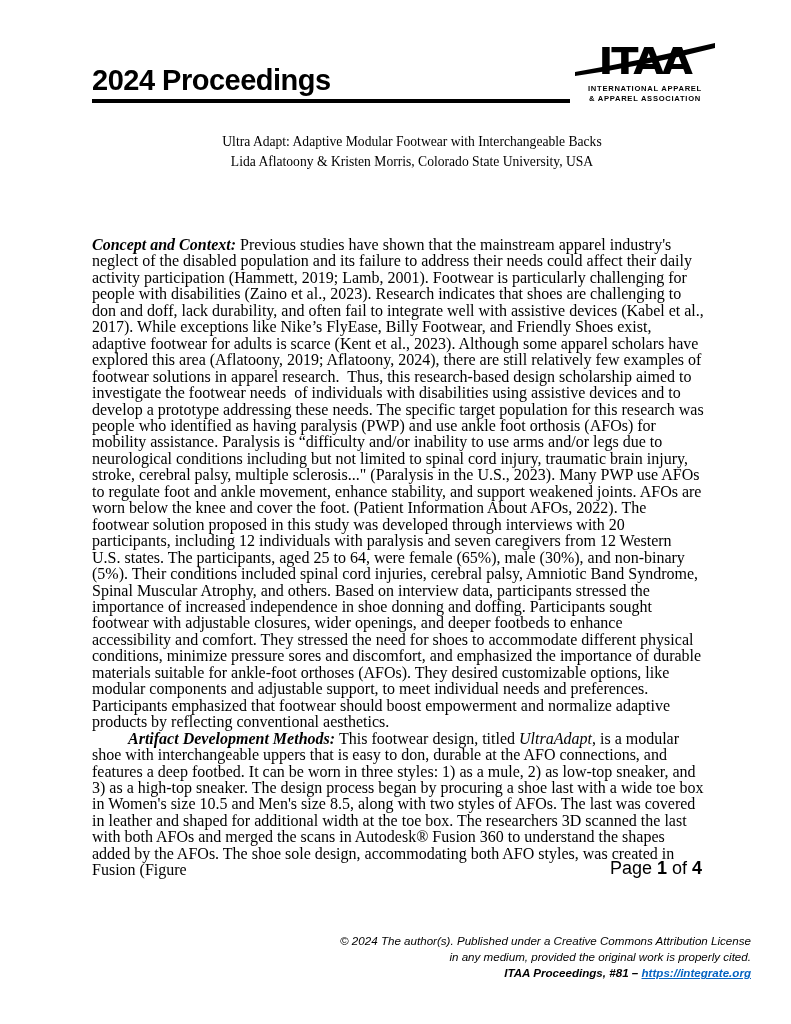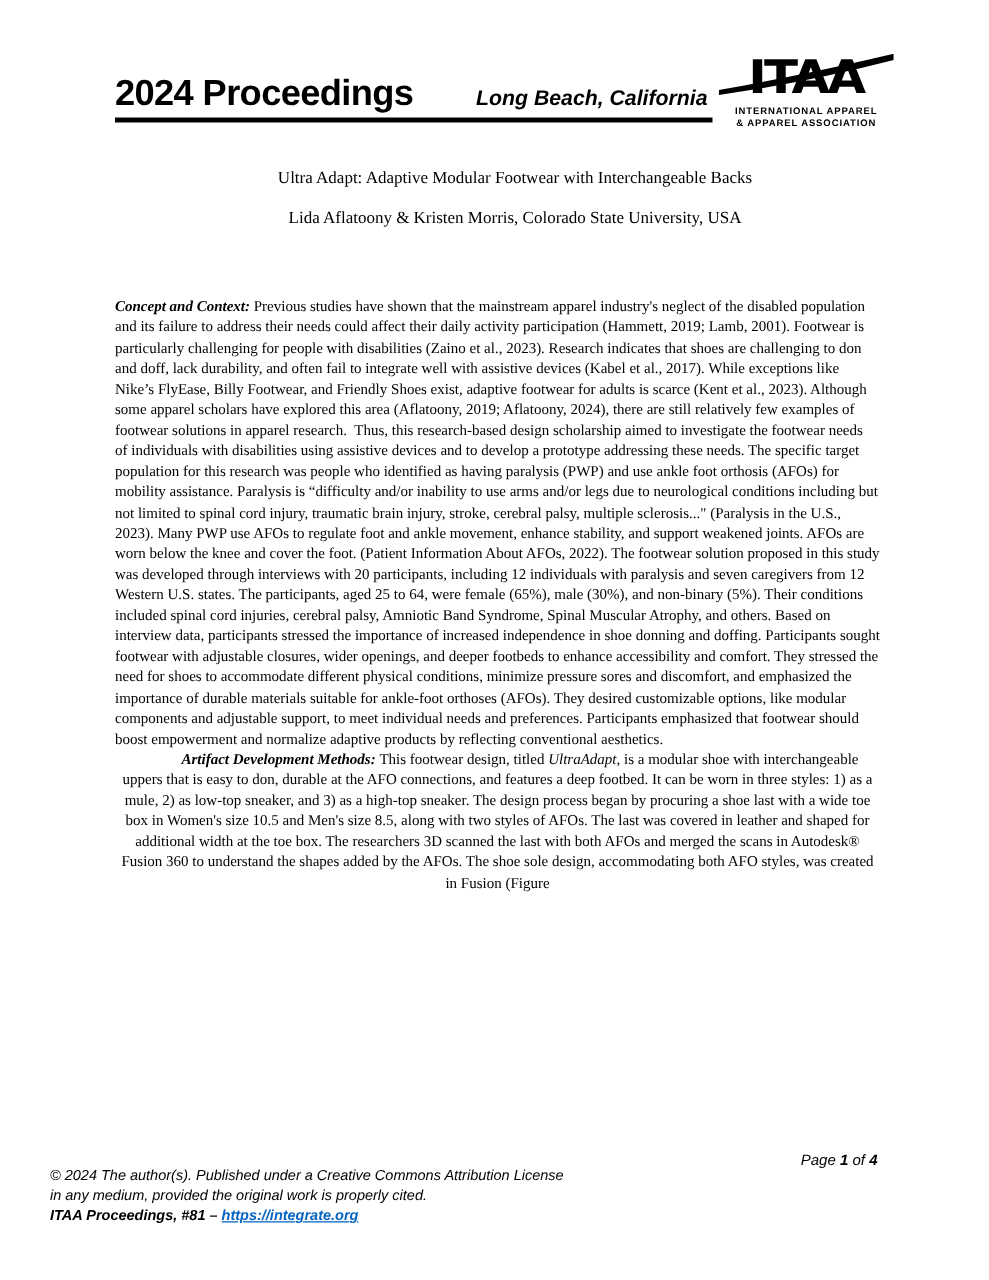--- a/index.html
+++ b/index.html
@@ -11,21 +11,21 @@
     color: #000000;
     overflow: hidden;
   }
 
   
   .header {
     position: absolute;
     top: 48px; left: 92px; right: 76px;
     display: flex;
     justify-content: space-between;
-    align-items: center;
+    align-items: flex-end;
   }
   .header-rule {
     width: 478px;
     display: flex;
     justify-content: space-between;
     align-items: baseline;
     border-bottom: 4px solid #000;
     padding-bottom: 3px;
     margin-top: 6px;
   }
@@ -70,75 +70,73 @@
   
   .front {
     position: absolute;
     top: 134px; left: 0; right: 0;
     text-align: center;
     font-family: "Liberation Serif", serif;
     font-size: 13.6px;
     line-height: 16px;
     padding-left: 33px;
   }
-  .fm-line + .fm-line { margin-top: 16px; }
+  .fm-line + .fm-line { margin-top: 4px; }
 
   
   .body-text {
     position: absolute;
     top: 237px; left: 92px;
     width: 612px;
     height: 662px;
     overflow: hidden;
     font-family: "Liberation Serif", serif;
-    font-size: 12px;
+    font-size: 16px;
     line-height: 16.45px;
     text-align: left;
   }
   .body-text p { margin: 0; white-space: pre-wrap; }
-  .body-text p.indent { text-indent: 36px; text-align: center; }
+  .body-text p.indent { text-indent: 36px; }
   .seg-bi { font-weight: 700; font-style: italic; }
   .seg-i  { font-style: italic; }
 
   
   .page-num {
     position: absolute;
-    top: 921px; right: 89px;
+    top: 858px; right: 89px;
     font-family: "Liberation Sans", sans-serif;
-    font-size: 12px;
-    font-style: italic;
+    font-size: 18px;
   }
   .page-num .num { font-weight: 700; }
 
   
   .footer {
     position: absolute;
     top: 933px; left: 40px; right: 40px;
-    text-align: left;
+    text-align: right;
     font-family: "Liberation Sans", sans-serif;
     font-style: italic;
     font-size: 11.6px;
     line-height: 16.2px;
   }
   .footer a.link {
     color: #0563C1;
     text-decoration: underline;
     cursor: pointer;
   }
   .footer .bold-line { font-weight: 700; }
 </style>
 </head>
 <body>
 
 <div class="page">
 
   <div class="header">
     <div class="header-rule">
       <span class="proc-title">2024 Proceedings</span>
-      <span class="proc-location">Long Beach, California</span>
     </div>
     <div class="logo">
       <div class="logo-mark">
         <span class="logo-word">ITAA</span>
         <svg class="logo-swoosh" viewBox="0 0 140 42">
           <path d="M0 30 Q 68 18 140 1 L 140 6 Q 70 24 0 34 Z" fill="#000"></path>
         </svg>
       </div>
       <div class="logo-sub">INTERNATIONAL APPAREL</div>
       <div class="logo-sub">&amp; APPAREL ASSOCIATION</div>

